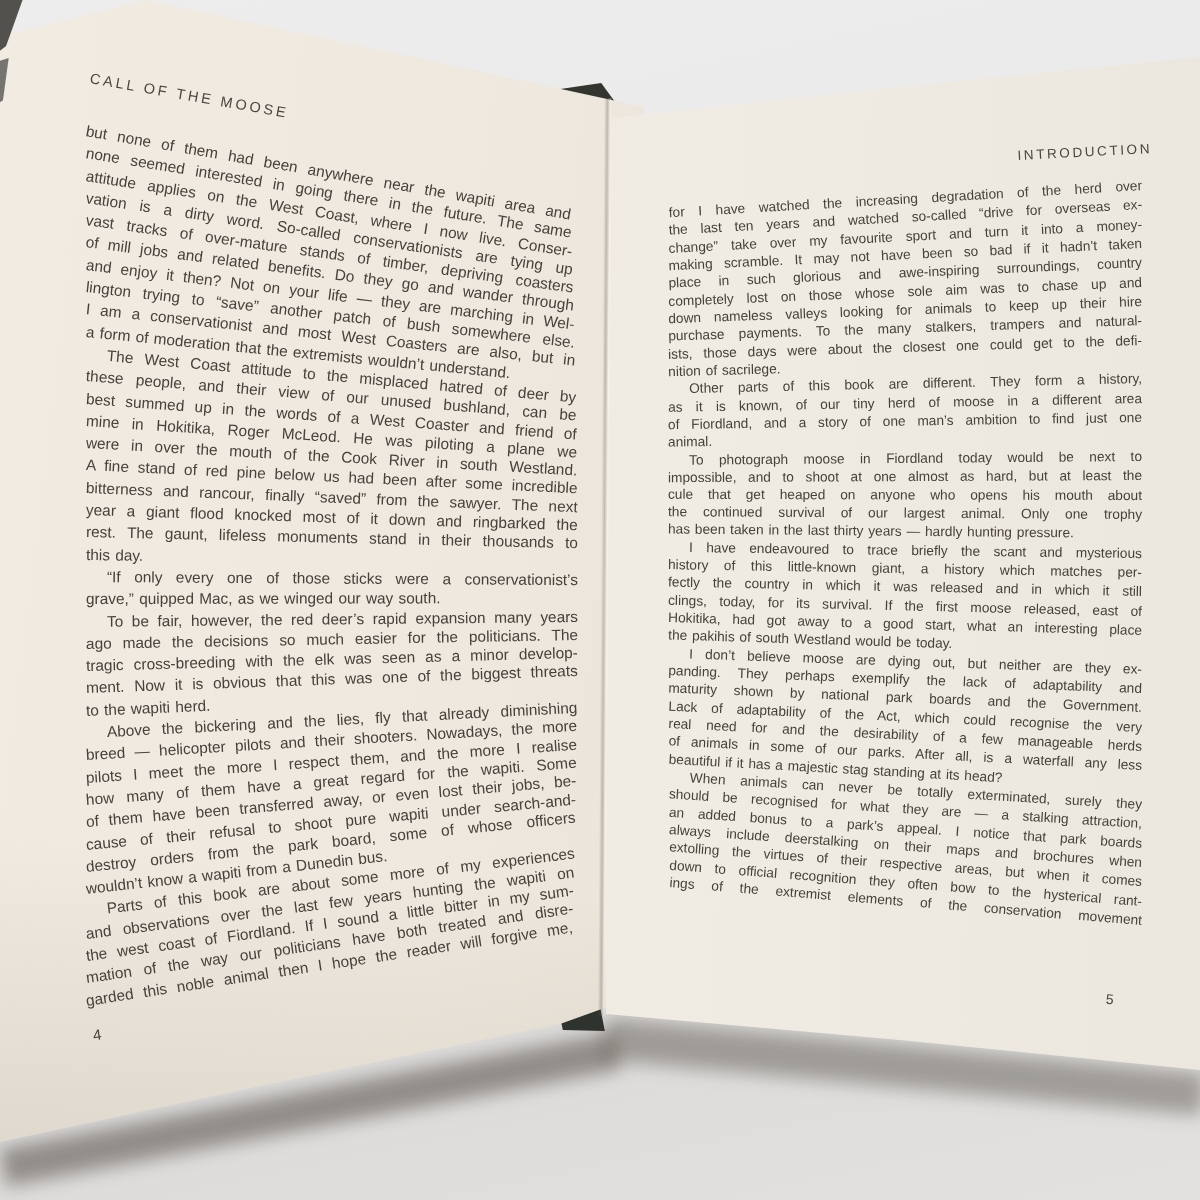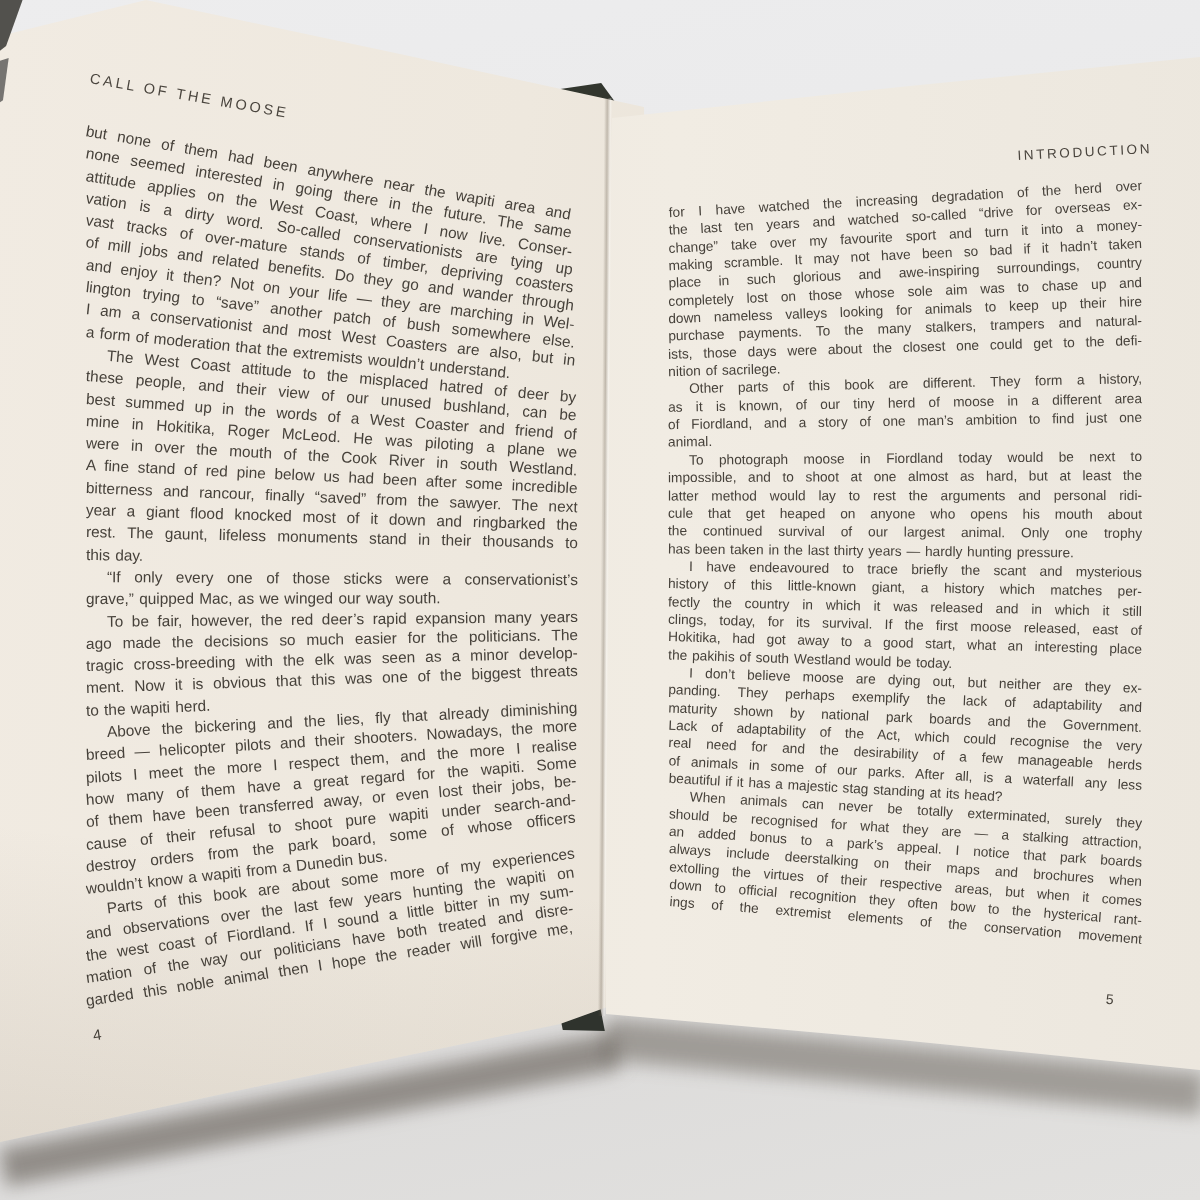--- a/index.html
+++ b/index.html
@@ -127,21 +127,20 @@
         <div class="tline" style="transform: rotate(-2.08462deg); transform-origin: right center;">down nameless valleys looking for animals to keep up their hire</div>
         <div class="tline" style="transform: rotate(-1.88205deg); transform-origin: right center;">purchase payments. To the many stalkers, trampers and natural-</div>
         <div class="tline" style="transform: rotate(-1.67949deg); transform-origin: right center;">ists, those days were about the closest one could get to the defi-</div>
         <div class="tline plast" style="transform: rotate(-1.47692deg); transform-origin: right center;">nition of sacrilege.</div>
         <div class="tline ind" style="transform: rotate(-1.27436deg); transform-origin: right center;">Other parts of this book are different. They form a history,</div>
         <div class="tline" style="transform: rotate(-1.07179deg); transform-origin: right center;">as it is known, of our tiny herd of moose in a different area</div>
         <div class="tline" style="transform: rotate(-0.869231deg); transform-origin: right center;">of Fiordland, and a story of one man’s ambition to find just one</div>
         <div class="tline plast" style="transform: rotate(-0.666667deg); transform-origin: right center;">animal.</div>
         <div class="tline ind" style="transform: rotate(-0.464103deg); transform-origin: right center;">To photograph moose in Fiordland today would be next to</div>
         <div class="tline" style="transform: rotate(-0.261538deg); transform-origin: right center;">impossible, and to shoot at one almost as hard, but at least the</div>
-        <div class="tline" style="transform: rotate(-0.0589743deg); transform-origin: right center;">latter method would lay to rest the arguments and personal ridi-</div>
         <div class="tline" style="transform: rotate(0.14359deg); transform-origin: right center;">cule that get heaped on anyone who opens his mouth about</div>
         <div class="tline" style="transform: rotate(0.346154deg); transform-origin: right center;">the continued survival of our largest animal. Only one trophy</div>
         <div class="tline plast" style="transform: rotate(0.548718deg); transform-origin: right center;">has been taken in the last thirty years — hardly hunting pressure.</div>
         <div class="tline ind" style="transform: rotate(0.751282deg); transform-origin: right center;">I have endeavoured to trace briefly the scant and mysterious</div>
         <div class="tline" style="transform: rotate(0.953846deg); transform-origin: right center;">history of this little-known giant, a history which matches per-</div>
         <div class="tline" style="transform: rotate(1.15641deg); transform-origin: right center;">fectly the country in which it was released and in which it still</div>
         <div class="tline" style="transform: rotate(1.35897deg); transform-origin: right center;">clings, today, for its survival. If the first moose released, east of</div>
         <div class="tline" style="transform: rotate(1.56154deg); transform-origin: right center;">Hokitika, had got away to a good start, what an interesting place</div>
         <div class="tline plast" style="transform: rotate(1.7641deg); transform-origin: right center;">the pakihis of south Westland would be today.</div>
         <div class="tline ind" style="transform: rotate(1.96667deg); transform-origin: right center;">I don’t believe moose are dying out, but neither are they ex-</div>

